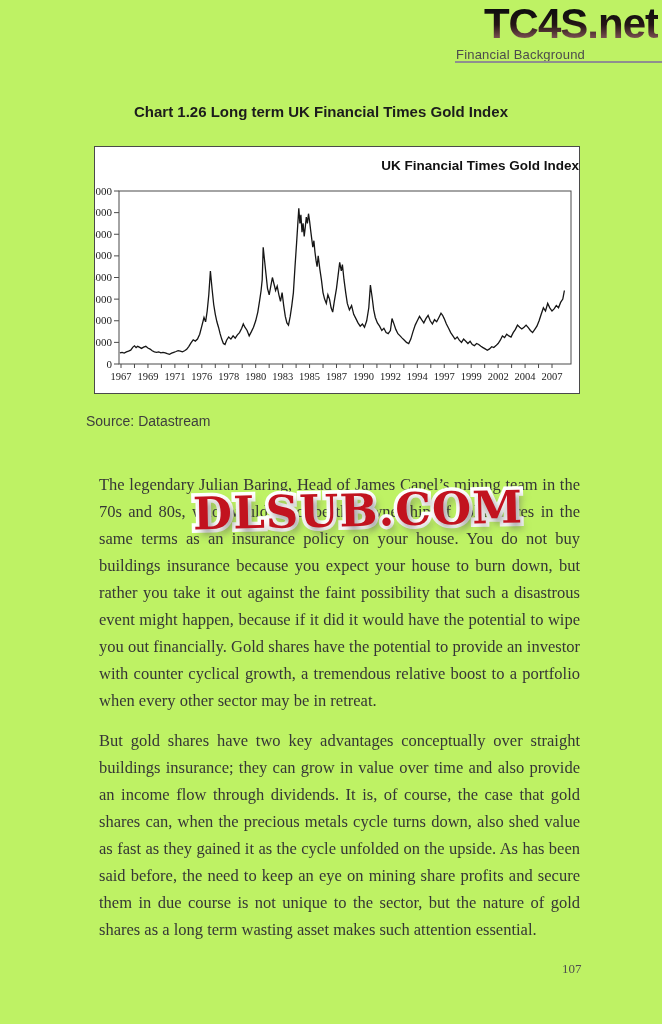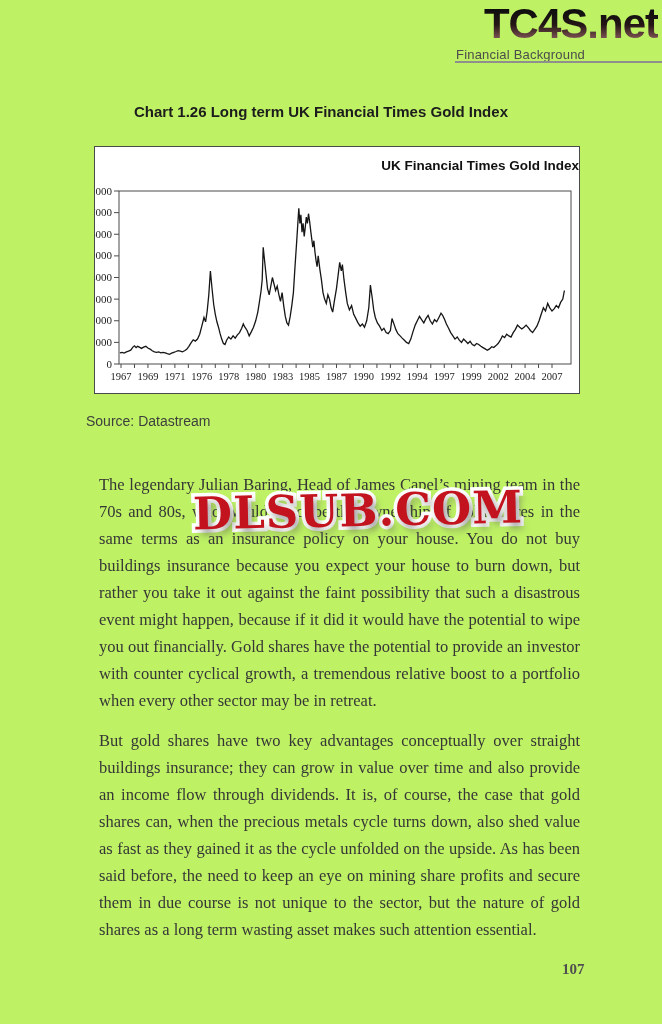--- a/index.html
+++ b/index.html
@@ -31,21 +31,21 @@
              font-family:"Liberation Serif",serif;font-size:16.5px;line-height:27px;
              color:#363636;text-align:justify;}
   .body-copy p{margin:0 0 13px 13px;}
 
   
   .watermark{position:absolute;left:193px;top:484px;transform:rotate(-1.2deg);
              font-family:"DejaVu Serif",serif;font-weight:bold;font-size:45px;letter-spacing:1px;
              color:#c2131f;-webkit-text-stroke:7px #ffffff;paint-order:stroke fill;
              text-shadow:4px 6px 7px rgba(90,90,90,.55);}
   .page-number{position:absolute;left:562px;top:961px;font-family:"Liberation Serif",serif;
-               font-size:15px;color:#4f4f4f;font-weight:bold;}
+               font-size:13px;color:#4f4f4f;}
   .tx-logo{position:absolute;left:283px;top:967px;
            font-family:"Liberation Sans",sans-serif;font-weight:bold;font-size:40px;letter-spacing:-1px;
            color:#cb4842;-webkit-text-stroke:2.5px #5c1310;paint-order:stroke fill;
            text-shadow:0 0 2px #fff,0 0 5px #fff,0 0 8px #fff,3px 4px 4px rgba(0,0,0,.2);}
 </style>
 </head>
 <body>
 
 <div id="page">
 

